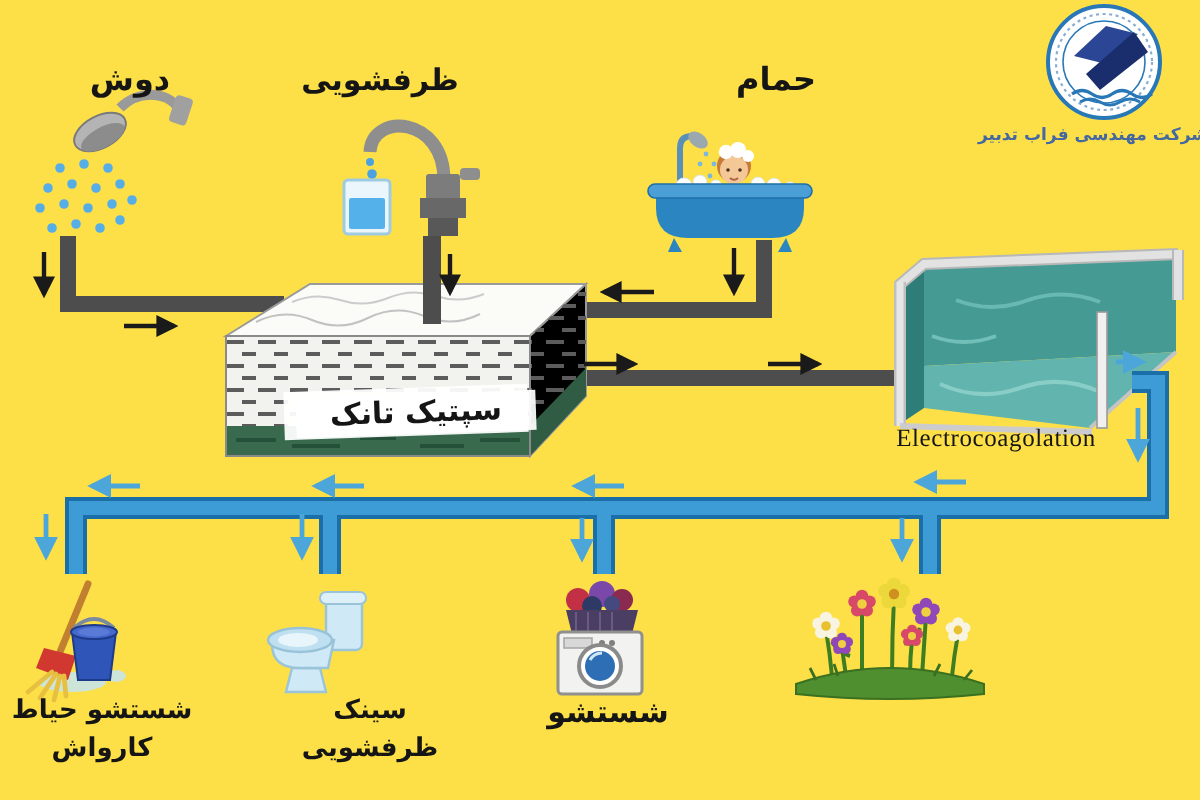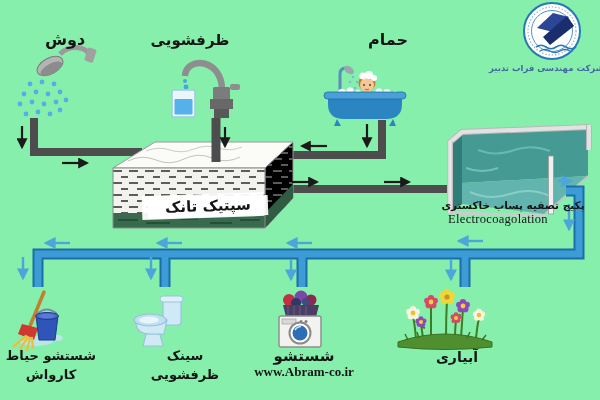--- a/index.html
+++ b/index.html
@@ -1,21 +1,21 @@
 <!DOCTYPE html>
 <html style="--pipe-gray: #4d4d4d; --pipe-blue: #3d9bd5; --pipe-blue-dark: #1b6fa8; --arrow-blue: #4da6d9; --accent-blue: #2878b8; --water-teal: #48a09a; --septic-green: #3a6a4e;"><head>
 <meta charset="utf-8">
 <style>
   :root{
     --pipe-gray:#4d4d4d; --pipe-blue:#3d9bd5; --pipe-blue-dark:#1b6fa8;
     --arrow-blue:#4da6d9; --accent-blue:#2878b8;
   }
   html,body{margin:0;padding:0;background:#ffffff;}
   .stage{
-    position:relative;width:600px;height:400px;background:#86efac;overflow:hidden;
+    position:relative;width:600px;height:400px;background:#fde047;overflow:hidden;
     font-family:"DejaVu Sans","Liberation Sans",sans-serif;
   }
   .stage svg{position:absolute;left:0;top:0;}
   .lbl{
     position:absolute;color:#151515;font-weight:bold;text-align:center;
     line-height:1.18;white-space:nowrap;
   }
   .pg{stroke:var(--pipe-gray);fill:none;}
   .pbo{stroke:var(--pipe-blue-dark);fill:none;}
   .pbi{stroke:var(--pipe-blue);fill:none;}
@@ -302,26 +302,23 @@
 </svg>
 
 <div class="lbl" dir="rtl" style="left:35px;top:31px;width:60px;font-size:16px;">دوش</div>
 <div class="lbl" dir="rtl" style="left:148px;top:32px;width:84px;font-size:15px;">ظرفشویی</div>
 <div class="lbl" dir="rtl" style="left:352px;top:31px;width:56px;font-size:16px;text-align:right;">حمام</div>
 
 <div class="lbl logo-text" dir="rtl" style="left:498px;top:63px;width:106px;font-size:8.5px;">شرکت مهندسی فراب تدبیر</div>
 
 <div class="lbl septic-label" dir="rtl" style="left:148px;top:197px;width:108px;font-size:15px;">سپتیک تانک</div>
 
-<div class="lbl" dir="rtl" style="left:428px;top:199px;width:170px;font-size:10.5px;">پکیج تصفیه پساب خاکستری</div>
 <div class="lbl serif" style="left:428px;top:212px;width:140px;font-size:12.5px;font-weight:normal;letter-spacing:0.3px;">Electrocoagolation</div>
 
 <div class="lbl" dir="rtl" style="left:0px;top:347px;width:102px;font-size:13px;line-height:1.45;"><span>شستشو حیاط</span><br><span>کارواش</span></div>
 
 <div class="lbl" dir="rtl" style="left:106px;top:347px;width:80px;font-size:13px;line-height:1.45;margin-left:39px;"><span>سینک</span><br><span>ظرفشویی</span></div>
 
 <div class="lbl" dir="rtl" style="left:268px;top:348px;width:72px;font-size:15px;">شستشو</div>
 
-<div class="lbl serif" style="left:246px;top:364px;width:116px;font-size:13px;">www.Abram-co.ir</div>
-
-<div class="lbl" dir="rtl" style="left:424px;top:349px;width:66px;font-size:14px;">آبیاری</div>
+
 
 </div>
 
 </body></html>

